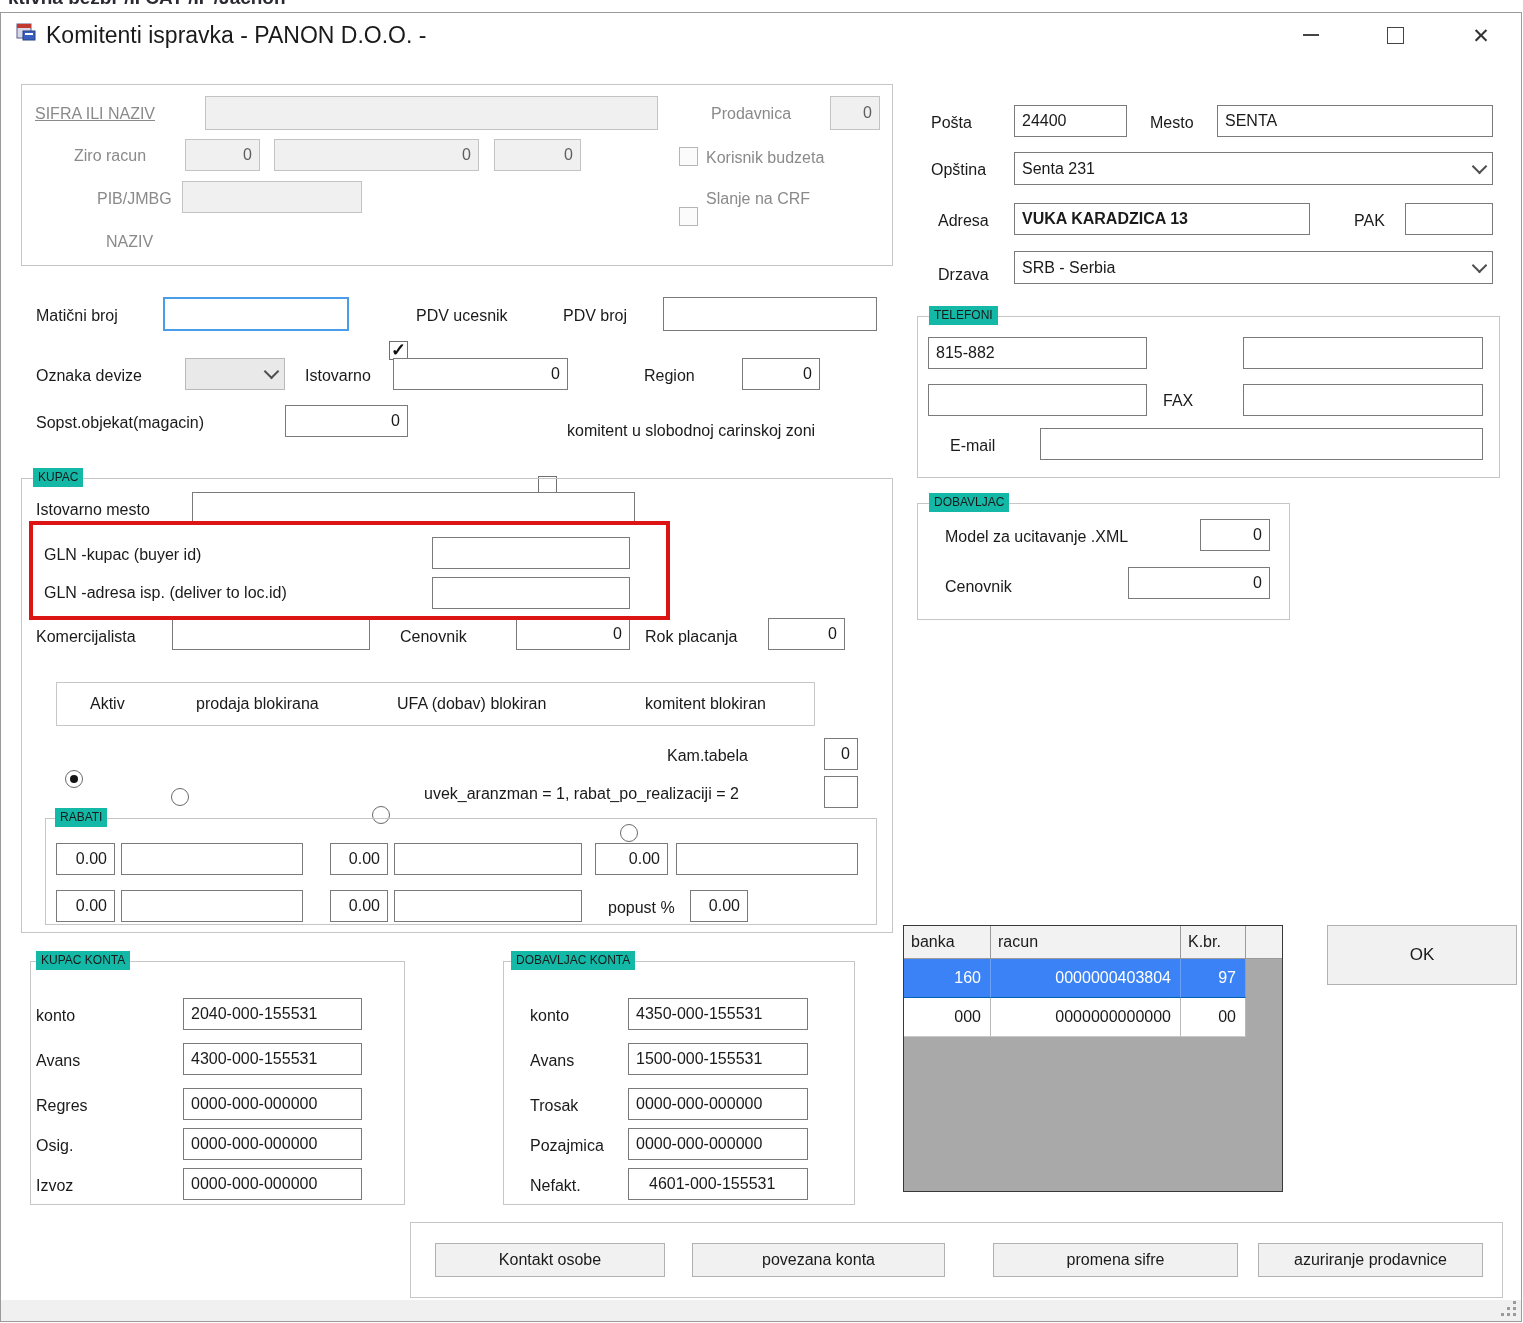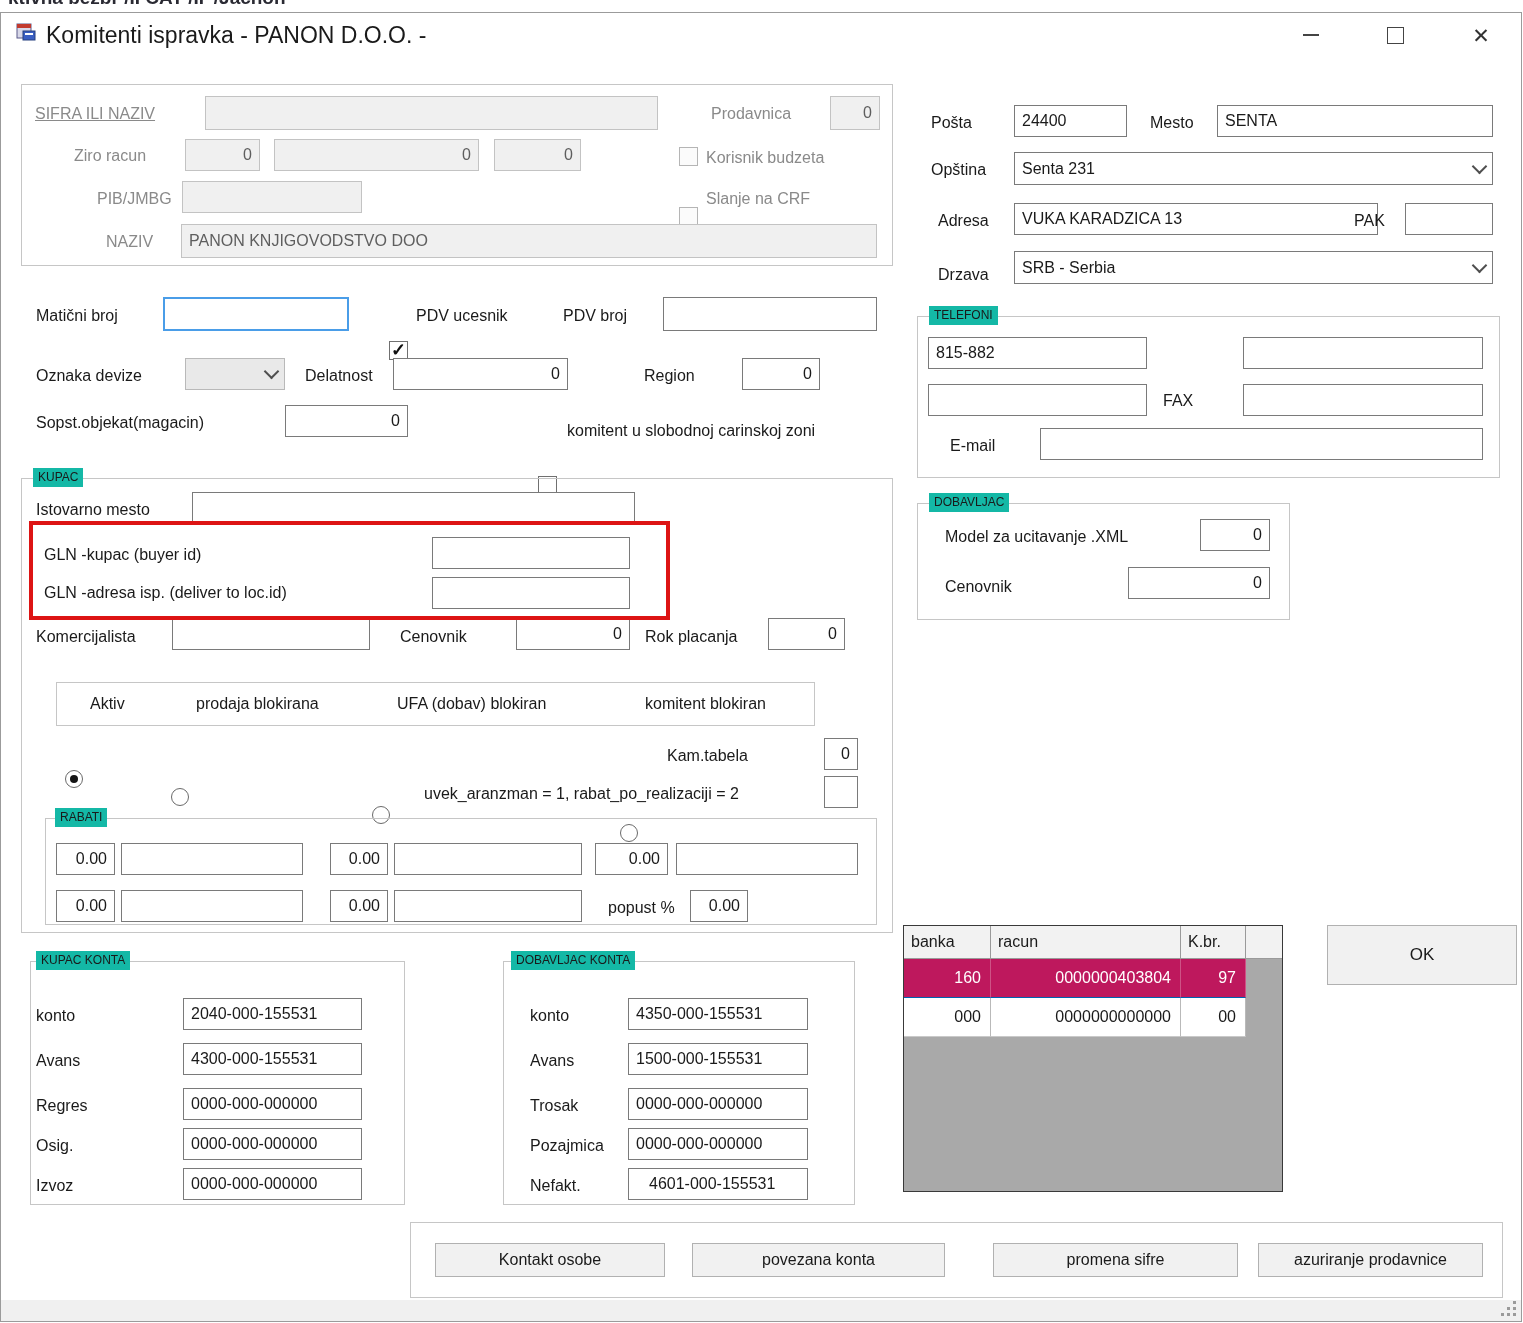--- a/index.html
+++ b/index.html
@@ -31,21 +31,21 @@
   .capbtn{display:flex;align-items:center;justify-content:center;color:#333;}
   .minglyph{width:16px;height:0;border-bottom:2px solid #444;}
   .maxglyph{width:15px;height:15px;border:1.5px solid #444;}
   .xglyph{font-size:21px;line-height:21px;color:#333;}
   
   .dgv{background:#a9a9a9;border:1px solid #393939;overflow:hidden;}
   .dgv-hrow{display:flex;height:32px;background:#f2f2f2;border-bottom:1px solid #9a9a9a;}
   .dgv-hcell{display:flex;align-items:center;padding:0 7px;font-size:16px;border-right:1px solid #9a9a9a;
              background:#f2f2f2;box-sizing:border-box;}
   .dgv-row{display:flex;height:39px;background:#fff;width:342px;}
-  .dgv-row.sel{background:#be185d;color:#fff;}
+  .dgv-row.sel{background:#3b82f6;color:#fff;}
   .dgv-cell{display:flex;align-items:center;justify-content:flex-end;padding:0 9px;font-size:16px;
             border-right:1px solid #b9b9b9;border-bottom:1px solid #c9c9c9;box-sizing:border-box;}
   .dgv-row.sel .dgv-cell{border-right:1px solid rgba(255,255,255,0.25);border-bottom:1px solid #0063b1;}
   .clipwrap{overflow:hidden;}
   .clipin{display:block;margin-top:-13px;font-size:19px;font-weight:bold;color:#2a2a33;white-space:nowrap;}
   .grip::after{content:"";position:absolute;right:2px;bottom:2px;width:3px;height:3px;background:#9a9a9a;
     box-shadow:-6px 0 0 #9a9a9a,-12px 0 0 #9a9a9a,0 -6px 0 #9a9a9a,-6px -6px 0 #9a9a9a,0 -12px 0 #9a9a9a;}
 </style>
 </head>
 <body>
@@ -91,35 +91,34 @@
 
   <div class="abs chk dis" style="left:679px;top:147px;"></div>
   <div class="abs lbl dis" style="left:706px;top:148px;">Korisnik budzeta</div>
   <div class="abs chk dis" style="left:679px;top:188px;"></div>
   <div class="abs lbl dis" style="left:706px;top:189px;">Slanje na CRF</div>
 
   <div class="abs lbl dis" style="left:97px;top:189px;">PIB/JMBG</div>
   <div class="abs tb dis" style="left:182px;top:181px;width:180px;height:32px;"></div>
 
   <div class="abs lbl dis" style="left:106px;top:232px;">NAZIV</div>
-  <div class="abs tb dis" style="left:181px;top:224px;width:696px;height:34px;">PANON KNJIGOVODSTVO DOO</div>
 
   <div class="abs lbl" style="left:931px;top:113px;">Pošta</div>
   <div class="abs tb" style="left:1014px;top:105px;width:113px;height:32px;">24400</div>
   <div class="abs lbl" style="left:1150px;top:113px;">Mesto</div>
   <div class="abs tb" style="left:1217px;top:105px;width:276px;height:32px;">SENTA</div>
 
   <div class="abs lbl" style="left:931px;top:160px;">Opština</div>
   <div class="abs tb combo" style="left:1014px;top:152px;width:479px;height:33px;">
     <span>Senta 231</span>
     <span class="chev"></span>
   </div>
 
   <div class="abs lbl" style="left:938px;top:211px;">Adresa</div>
-  <div class="abs tb" style="left:1014px;top:203px;width:364px;height:32px;">VUKA KARADZICA 13</div>
+  <div class="abs tb" style="left:1014px;top:203px;width:296px;height:32px;font-weight:bold;">VUKA KARADZICA 13</div>
   <div class="abs lbl" style="left:1354px;top:211px;">PAK</div>
   <div class="abs tb" style="left:1405px;top:203px;width:88px;height:32px;"></div>
 
   <div class="abs lbl" style="left:938px;top:265px;">Drzava</div>
   <div class="abs tb combo" style="left:1014px;top:251px;width:479px;height:33px;">
     <span>SRB - Serbia</span>
     <span class="chev"></span>
   </div>
 
   <div class="abs grp" style="left:917px;top:316px;width:583px;height:162px;"></div>
@@ -137,21 +136,21 @@
   <div class="abs chk checked" style="left:389px;top:303px;"></div>
   <div class="abs lbl" style="left:416px;top:306px;">PDV ucesnik</div>
   <div class="abs lbl" style="left:563px;top:306px;">PDV broj</div>
   <div class="abs tb" style="left:663px;top:297px;width:214px;height:34px;"></div>
 
   <div class="abs lbl" style="left:36px;top:366px;">Oznaka devize</div>
   <div class="abs tb combo dis" style="left:185px;top:358px;width:100px;height:32px;">
     <span></span>
     <span class="chev"></span>
   </div>
-  <div class="abs lbl" style="left:305px;top:366px;">Delatnost</div>
+  <div class="abs lbl" style="left:305px;top:366px;">Istovarno</div>
   <div class="abs tb num" style="left:393px;top:358px;width:175px;height:32px;">0</div>
   <div class="abs lbl" style="left:644px;top:366px;">Region</div>
   <div class="abs tb num" style="left:742px;top:358px;width:78px;height:32px;">0</div>
 
   <div class="abs lbl" style="left:36px;top:413px;">Sopst.objekat(magacin)</div>
   <div class="abs tb num" style="left:285px;top:405px;width:123px;height:32px;">0</div>
   <div class="abs chk" style="left:538px;top:419px;"></div>
   <div class="abs lbl" style="left:567px;top:421px;">komitent u slobodnoj carinskoj zoni</div>
 
   <div class="abs grp" style="left:21px;top:478px;width:872px;height:455px;"></div>

